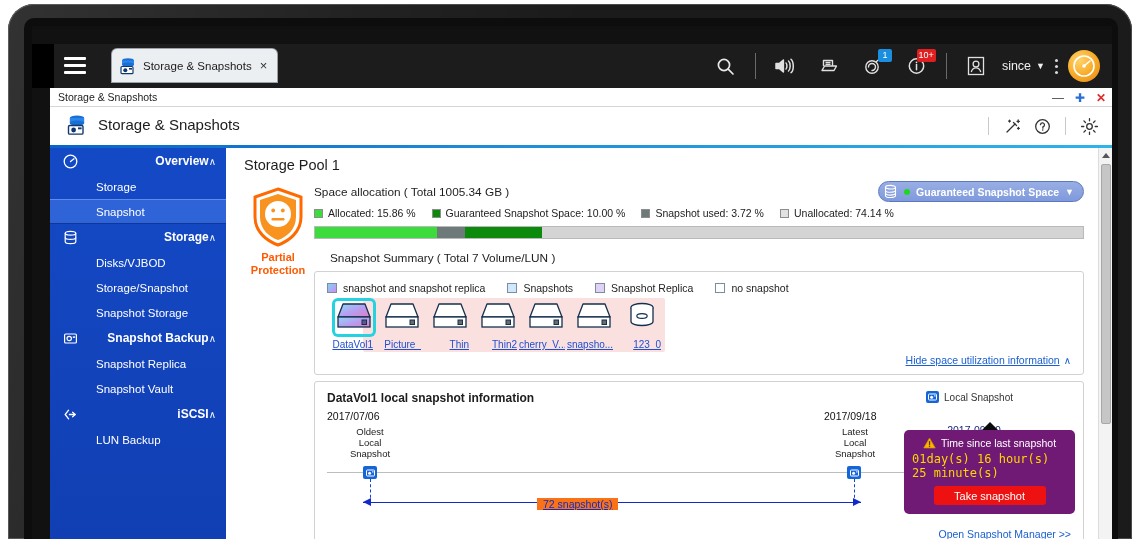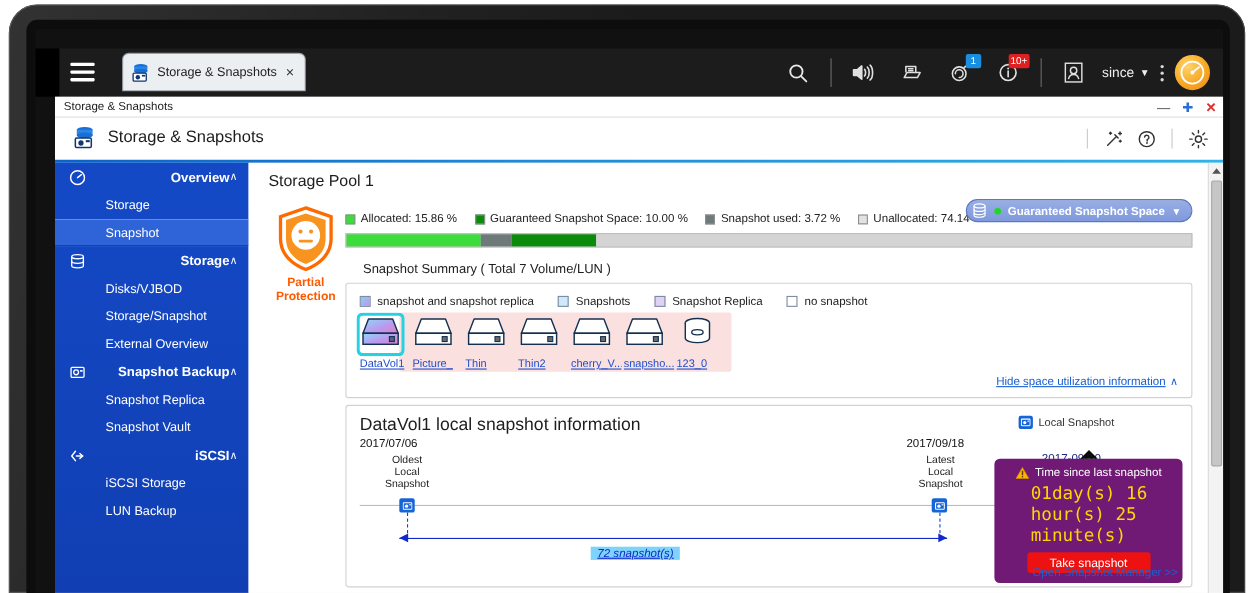--- a/index.html
+++ b/index.html
@@ -154,63 +154,63 @@
   .panel-a{ padding:10px 12px 8px; }
   .legend-row2{ display:flex; gap:22px; align-items:center; }
   .lg2{ display:flex; align-items:center; font-size:10.5px; color:#222; }
   .sw2{ width:10px;height:10px;margin-right:6px;display:inline-block;border:1px solid #7d8aa0;}
 
   .vol-strip{ display:flex; margin-top:7px; position:relative; }
   .vol-hl{
     position:absolute; left:36px; top:-3px; right:auto; width:302px; height:54px;
     background:#fbe0e0; border-radius:2px;
   }
-  .vol{ width:46px; text-align:left; position:relative; z-index:2; margin-right:2px;}
+  .vol{ width:46px; text-align:right; position:relative; z-index:2; margin-right:2px;}
   .vol .vico{ width:38px;height:30px;margin:2px auto 0; position:relative; }
   .vol .vlbl{ font-size:10px; color:#1f4fd0; text-decoration:underline; cursor:pointer; display:block; margin-top:4px; white-space:nowrap; overflow:hidden;}
   .vol.sel .vico{ outline:3px solid #25d2e0; border-radius:3px; }
 
   .hide-link{ text-align:right; font-size:10.5px; color:#1a5fd0; margin-top:4px; cursor:pointer; }
   .hide-link u{ text-decoration:underline;padding-left:33px; }
   .hide-link .chev{ text-decoration:none; margin-left:4px; font-size:10px;}
 
   .panel-b{ padding:9px 12px 10px; position:relative; height:166px; }
-  .tl-title{ font-size:16px; color:#1d1d1d; }
+  .tl-title{ font-size:12px; color:#1d1d1d;font-weight:bold; }
   .tl-legend{ position:absolute; right:70px; top:9px; display:flex; align-items:center; font-size:10px; color:#333; }
   .tl-legend .lsq{ width:13px;height:12px;background:#1565d8;border-radius:2px;margin-right:5px;
                    display:flex;align-items:center;justify-content:center;}
 
   .tl-wrap{ position:absolute; left:12px; right:12px; top:28px; height:130px; }
   .tl-date{ position:absolute; font-size:10.5px; color:#111; white-space:nowrap;}
   .tl-sub{ position:absolute; font-size:9.5px; color:#222; text-align:center; line-height:11px; white-space:nowrap;}
   .tl-line{ position:absolute; left:0; right:0; top:62px; height:1px; background:#bdbdbd; }
   .tl-marker{ position:absolute; top:56px; width:14px;height:13px;background:#1565d8;border-radius:2px;
               display:flex;align-items:center;justify-content:center; }
   .tl-dash{ position:absolute; top:69px; width:0; border-left:1px dashed #1246c8; height:24px;}
   .tl-arrow{ position:absolute; top:92px; height:1px; background:#1229c9; }
   .tl-arrow:before,.tl-arrow:after{
     content:""; position:absolute; top:-4px; width:0;height:0;border-top:4.5px solid transparent;border-bottom:4.5px solid transparent;
   }
   .tl-arrow:before{ left:0; border-right:8px solid #1229c9; }
   .tl-arrow:after{ right:0; border-left:8px solid #1229c9; }
-  .tl-count{ position:absolute; top:100px; font-size:10.5px; color:#1229c9; text-decoration:underline;
-             background:#7dd3fc; padding:0 6px; cursor:pointer; white-space:nowrap;font-style:italic;}
+  .tl-count{ position:absolute; top:88px; font-size:10.5px; color:#1229c9; text-decoration:underline;
+             background:#f97316; padding:0 6px; cursor:pointer; white-space:nowrap;}
   .tl-now{ position:absolute; font-size:10.5px; color:#1b2a7a; text-align:center; line-height:13px;}
 
   .tip{
     position:absolute; right:8px; top:48px; width:171px; background:#701a75;
     border-radius:5px; padding:7px 8px 9px; 
   }
   .tip:before{
     content:""; position:absolute; left:50%; top:-8px; margin-left:-8px;
     border-left:8px solid transparent;border-right:8px solid transparent;border-bottom:8px solid #0b0b0b;
   }
   .tip .t1{ font-size:10.5px; color:#fff; display:flex;align-items:center;justify-content:center;gap:5px;}
-  .tip .t2{ font-size:16px; color:#ffd500; margin-top:3px;
-            font-family:"DejaVu Sans Mono", monospace; letter-spacing:0px;margin-left:25px;}
+  .tip .t2{ font-size:12px; color:#ffd500; margin-top:3px;
+            font-family:"DejaVu Sans Mono", monospace; letter-spacing:0px;}
   .tip .tbtn{
     margin:6px auto 0; width:112px; height:19px; background:#ee1111; border-radius:3px;
     color:#fff; font-size:11px; display:flex;align-items:center;justify-content:center; cursor:pointer;
   }
   .open-mgr{ position:absolute; right:12px; bottom:6px; font-size:10.5px; color:#1a5fd0; cursor:pointer; }
 
   
   .vscroll{ position:absolute; right:0; top:0; width:14px; bottom:0; background:#f3f3f3; border-left:1px solid #dcdcdc;}
   .vs-up{ height:14px; display:flex;align-items:center;justify-content:center; cursor:pointer;}
   .vs-thumb{ position:absolute; top:16px; left:2px; width:10px; height:260px; background:#c6c6c6; border:1px solid #a8a8a8; border-radius:2px; cursor:pointer;}
@@ -395,21 +395,21 @@
                   <ellipse cx="7.5" cy="3.3" rx="5.3" ry="1.9"></ellipse>
                   <path d="M2.2 3.3v8.4c0 1 2.4 1.9 5.3 1.9s5.3-.9 5.3-1.9V3.3"></path>
                   <path d="M2.2 7.5c0 1 2.4 1.9 5.3 1.9s5.3-.9 5.3-1.9"></path>
                 </svg>
               </span>
               <span class="gl">Storage</span>
               <span class="gc">∧</span>
             </div>
             <div class="sub">Disks/VJBOD</div>
             <div class="sub">Storage/Snapshot</div>
-            <div class="sub">External Overview</div>
+            <div class="sub">Snapshot Storage</div>
 
             <div class="grp">
               <span class="gi">
                 <svg width="15" height="15" viewBox="0 0 15 15" fill="none" stroke="#fff" stroke-width="1.2">
                   <rect x="1.6" y="3" width="11.8" height="9" rx="1"></rect>
                   <circle cx="6.2" cy="7.5" r="2.2"></circle>
                   <rect x="9.8" y="5.4" width="2.3" height="1.5" fill="#fff" stroke="none"></rect>
                 </svg>
               </span>
               <span class="gl">Snapshot Backup</span>
@@ -422,21 +422,20 @@
               <span class="gi">
                 <svg width="15" height="15" viewBox="0 0 15 15" fill="none" stroke="#fff" stroke-width="1.3">
                   <path d="M5.6 3.2L2.2 7.5l3.4 4.3" stroke-linecap="round" stroke-linejoin="round"></path>
                   <path d="M6.4 7.5h5.6" stroke-linecap="round"></path>
                   <path d="M9.6 5.3l2.6 2.2-2.6 2.2" stroke-linecap="round" stroke-linejoin="round"></path>
                 </svg>
               </span>
               <span class="gl">iSCSI</span>
               <span class="gc">∧</span>
             </div>
-            <div class="sub">iSCSI Storage</div>
             <div class="sub">LUN Backup</div>
           </div>
 
           <div class="content">
             <div class="scroll-pad">
 
               <div class="pool-title">Storage Pool 1</div>
 
               <div class="pool-row">
 
@@ -466,20 +465,21 @@
                         <path d="M2.5 3.2v8.5c0 1 2.2 1.8 5 1.8s5-.8 5-1.8V3.2"></path>
                         <path d="M2.5 6.4c0 1 2.2 1.8 5 1.8s5-.8 5-1.8"></path>
                         <path d="M2.5 9.3c0 1 2.2 1.8 5 1.8s5-.8 5-1.8"></path>
                       </svg>
                     </span>
                     <span class="gss-dot"></span>
                     <span class="gl2">Guaranteed Snapshot Space</span>
                     <span class="gc2">▼</span>
                   </div>
 
+                  <div class="alloc-title">Space allocation ( Total 1005.34 GB )</div>
 
                   <div class="legend-row">
                     <span class="lg">
                       <i class="sw" style="background:#3ddc3d"></i>
                       <span>Allocated: 15.86 %</span>
                     </span>
                     <span class="lg">
                       <i class="sw" style="background:#0b8a0b"></i>
                       <span>Guaranteed Snapshot Space: 10.00 %</span>
                     </span>

